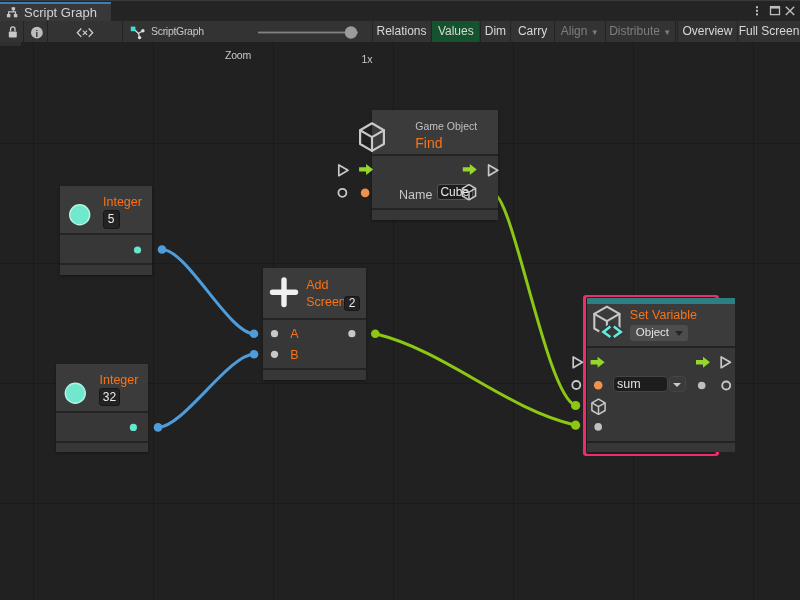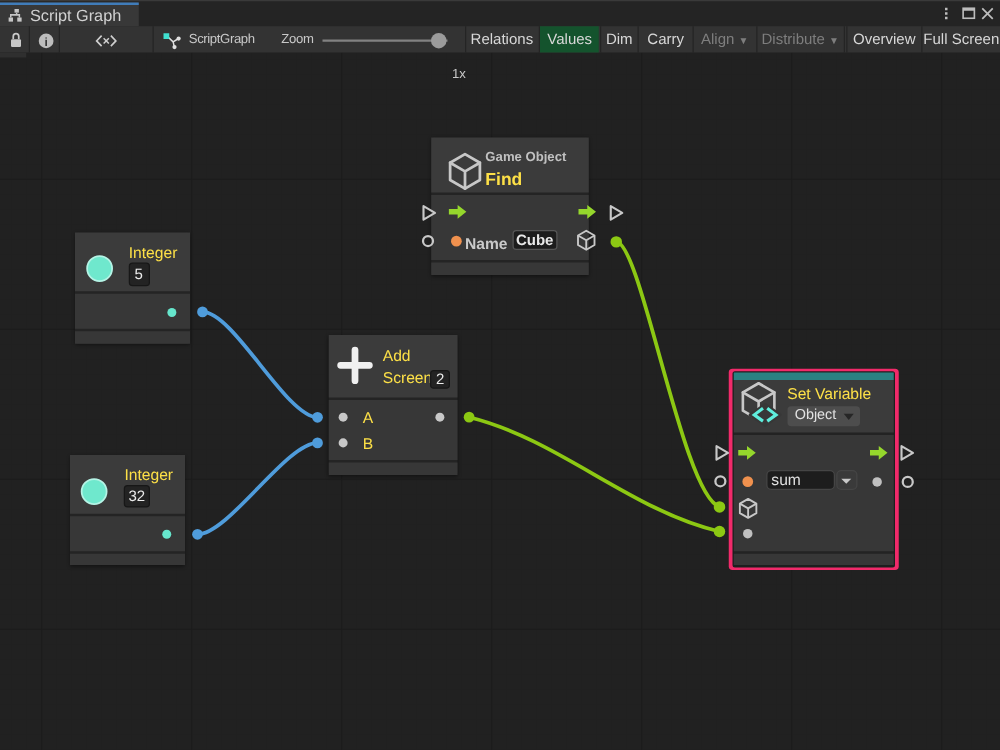--- a/index.html
+++ b/index.html
@@ -29,21 +29,21 @@
     font-size:12px; color:#d8d8d8; }
   .tsep { position:absolute; top:0; width:1px; height:21px; background:#242424; }
   .dis { color:#7e7e7e; }
   #valuesbtn { background:#14532d; }
   #tabstub { position:absolute; left:0; top:42px; width:21px; height:4px; background:#2f2f2f; }
   
   .node { position:absolute; background:#242424; box-shadow:0 1px 3px rgba(0,0,0,.4); border-radius:2px; }
   .hd { background:#3b3b3b; position:relative; }
   .bd { background:#373737; position:relative; margin-top:2px; }
   .ft { background:#373737; margin-top:2px; }
-  .ntxt { position:absolute; color:#fde047; font-size:12.5px; white-space:nowrap; }
+  .ntxt { position:absolute; color:#f97316; font-size:12.5px; white-space:nowrap; }
   .stxt { position:absolute; color:#c0c0c0; font-size:10.5px; white-space:nowrap; }
   .vfield { position:absolute; background:#232323; border:1px solid #171717; border-radius:3px;
     color:#ececec; font-size:12px; text-align:center; }
   .ifield { position:absolute; background:#1c1c1c; border:1px solid #565656; border-radius:3px;
     color:#e8e8e8; font-size:12.5px; }
   .drop { position:absolute; background:#4d4d4d; border-radius:3px; color:#e2e2e2; font-size:11.5px; }
   .darr { position:absolute; width:0; height:0; border-left:4px solid transparent;
     border-right:4px solid transparent; border-top:5px solid #262626; }
 </style>
 </head>
@@ -92,35 +92,35 @@
       <div class="ntxt" style="left:43px;top:27.4px;">Screen</div>
       <div class="vfield" style="left:81px;top:28.5px;width:16px;height:15px;line-height:13px;">2</div>
     </div>
     <div class="bd" style="height:48px;">
       <div class="ntxt" style="left:27px;top:7.5px;">A</div>
       <div class="ntxt" style="left:27px;top:28px;">B</div>
     </div>
     <div class="ft" style="height:10px;"></div>
   </div>
 
-  <div class="node" style="left:345px;top:110.3px;width:126px;font-weight:bold;">
+  <div class="node" style="left:372px;top:110.3px;width:126px;">
     <div class="hd" style="height:44px;">
       <div class="stxt" style="left:43.3px;top:10px;">Game Object</div>
       <div class="ntxt" style="left:43.3px;top:25px;font-size:14px;">Find</div>
     </div>
     <div class="bd" style="height:51.5px;">
       <div class="ntxt" style="left:27px;top:31.5px;color:#c9c9c9;">Name</div>
       <div class="ifield" style="left:64.5px;top:28px;width:36.5px;height:16px;line-height:14px;text-align:center;font-size:12px;">Cube</div>
     </div>
     <div class="ft" style="height:10px;"></div>
   </div>
 
   <div class="abs" style="left:583px;top:294.6px;width:135.5px;height:161.6px;background:#f12a6a;border-radius:3px;"></div>
   <div class="abs" style="left:585.6px;top:297.2px;width:130.3px;height:156.4px;background:#1e1e1e;border-radius:2px;"></div>
-  <div class="node" style="left:586.8px;top:298.4px;width:128px;box-shadow:none;background:#232323;">
+  <div class="node" style="left:586.8px;top:298.4px;width:148px;box-shadow:none;background:#232323;">
     <div style="height:6px;background:#2b8182;"></div>
     <div class="hd" style="height:41.8px;margin-top:0;">
       <div class="ntxt" style="left:43px;top:3.9px;">Set Variable</div>
       <div class="drop" style="left:43px;top:21px;width:58px;height:15.5px;line-height:15.5px;padding-left:6px;">Object
         <span class="darr" style="right:5px;top:5.5px;"></span>
       </div>
     </div>
     <div class="bd" style="height:93.2px;"></div>
     <div class="ft" style="height:9.6px;margin-top:1.4px;"></div>
   </div>
@@ -241,21 +241,21 @@
         <path d="M134,8.2 L138.5,12.5 M138.5,12.5 L142.5,10 M138.5,12.5 L139.5,16.5"></path>
       </g>
       <rect x="130.8" y="5.6" width="4.6" height="4.6" fill="#40e0d0"></rect>
       <circle cx="142.9" cy="9.8" r="1.7" fill="#e0e0e0"></circle>
       <circle cx="139.6" cy="16.6" r="1.7" fill="#e0e0e0"></circle>
 
       <rect x="258" y="10.6" width="100" height="1.8" fill="#828282"></rect>
       <circle cx="351" cy="11.5" r="6.2" fill="#9b9b9b"></circle>
     </svg>
     <div class="tbtn" style="left:151px;font-size:10.5px;letter-spacing:-0.3px;color:#c8c8c8;">ScriptGraph</div>
-    <div class="tbtn" style="left:225px;font-size:10.5px;letter-spacing:-0.2px;color:#c8c8c8;">Zoom</div>
+    <div class="tbtn" style="left:225px;font-size:10.5px;letter-spacing:-0.2px;color:#c8c8c8;margin-top:24px;">Zoom</div>
     <div class="tbtn" style="left:361.5px;font-size:10.5px;color:#c8c8c8;margin-top:28px;">1x</div>
     <div class="tsep" style="left:22.6px;"></div>
     <div class="tsep" style="left:47px;"></div>
     <div class="tsep" style="left:122.3px;"></div>
     <div class="tsep" style="left:371.5px;"></div>
     <div class="tbtn" style="left:372px;width:59px;">Relations</div>
     <div class="tsep" style="left:431.3px;"></div>
     <div class="tbtn" id="valuesbtn" style="left:432.3px;width:47px;">Values</div>
     <div class="tsep" style="left:479.7px;"></div>
     <div class="tbtn" style="left:480.7px;width:29.5px;">Dim</div>

